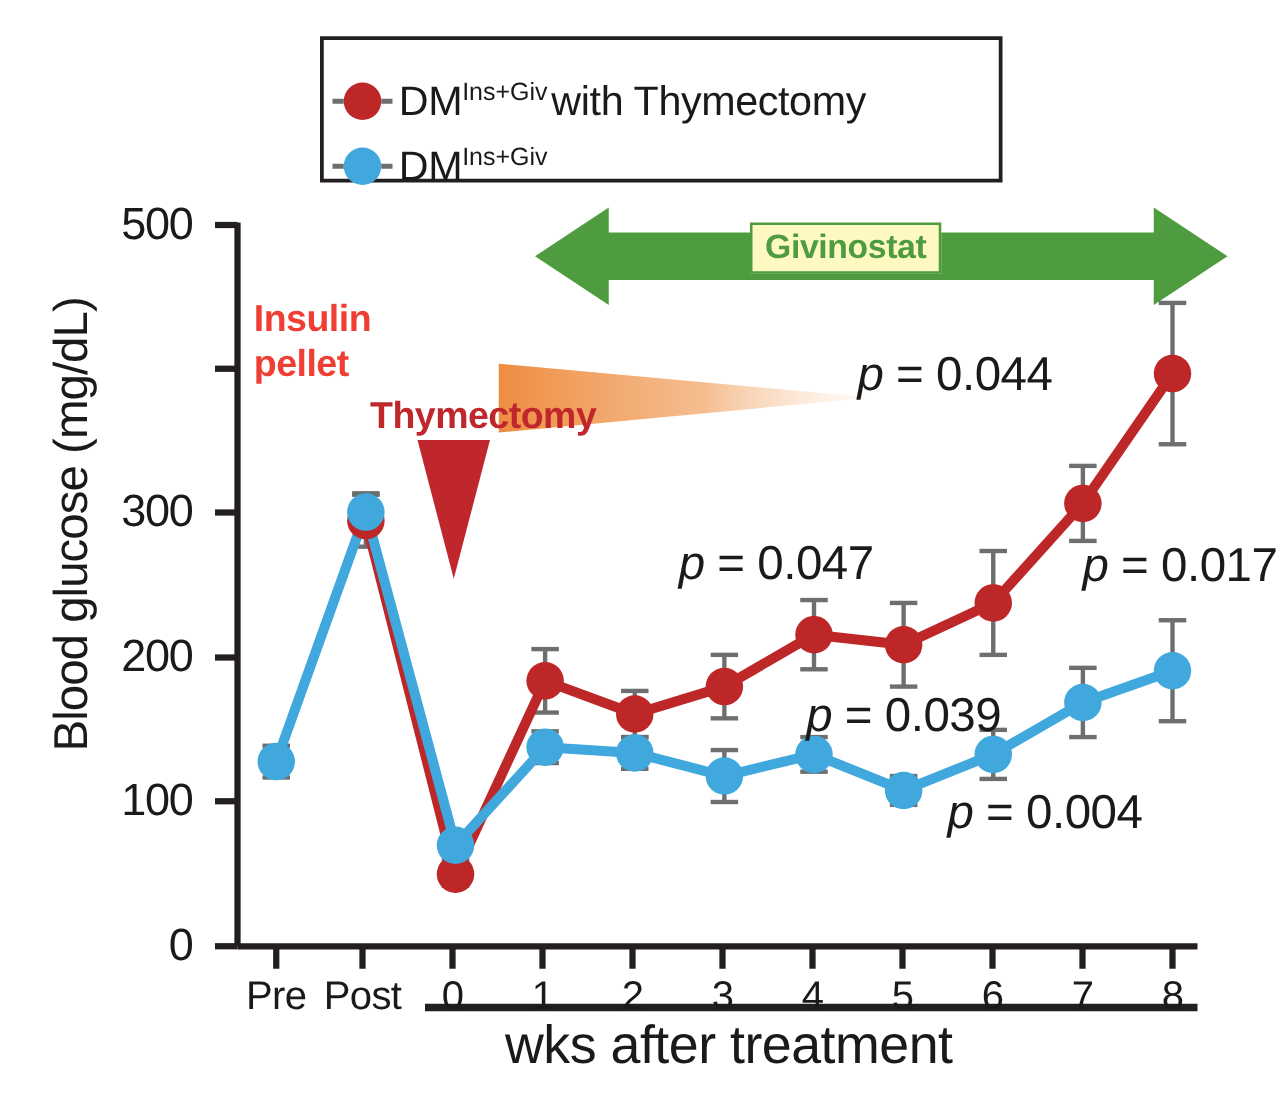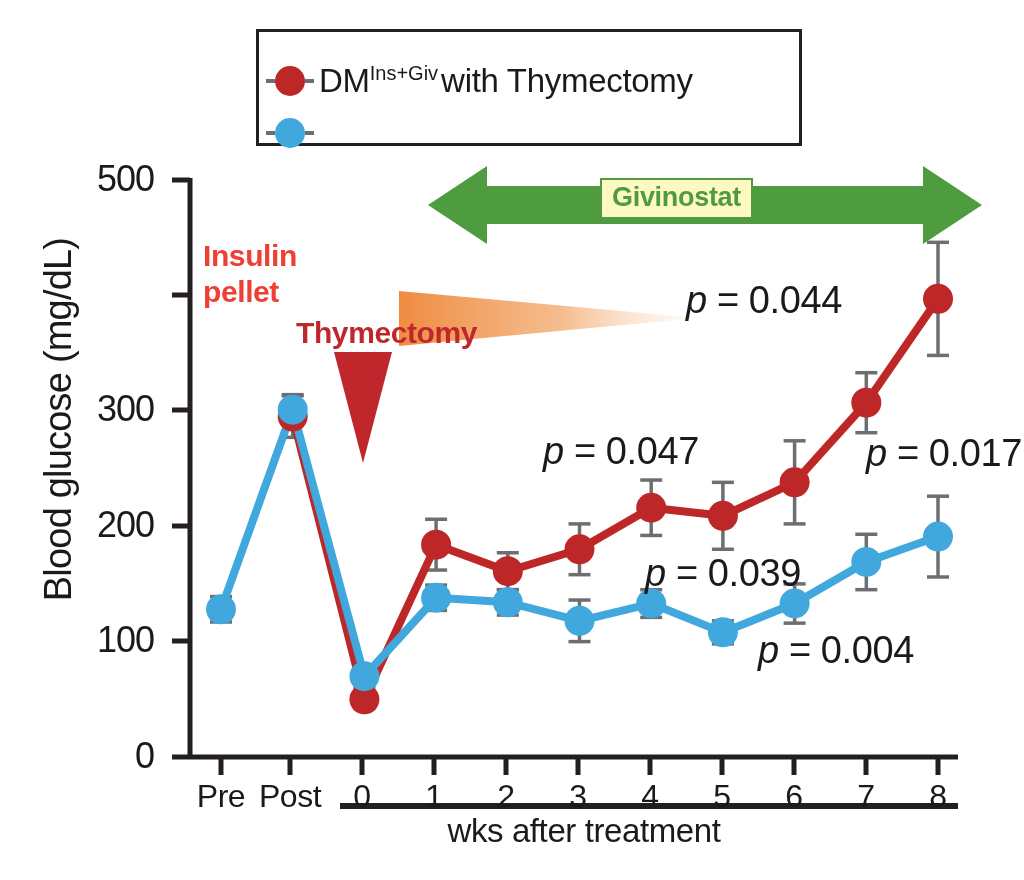--- a/index.html
+++ b/index.html
@@ -30,22 +30,22 @@
   
   .ytick{position:absolute;font-size:36px;text-align:right;width:120px;letter-spacing:-1px;}
   .xtick{position:absolute;font-size:32px;text-align:center;width:80px;letter-spacing:-0.5px;}
 
   .ylabel{
     position:absolute;left:-152px;top:398px;width:420px;
     transform:rotate(-90deg); transform-origin:center center;
     font-size:38px;text-align:center;letter-spacing:-0.8px;white-space:nowrap;
   }
   .xlabel{
-    position:absolute;left:404px;top:812px;width:360px;text-align:center;
-    font-size:33px;letter-spacing:-0.4px;
+    position:absolute;left:404px;top:812px;width:360px;text-align:left;
+    font-size:43px;letter-spacing:-0.4px;
   }
 
   .ann{position:absolute;white-space:nowrap;}
   .ann-insulin{
     left:203px;top:238px;color:#ef3e33;font-size:30px;line-height:36px;
     font-weight:700;letter-spacing:-0.4px;
   }
   .ann-thym{
     left:296px;top:316px;color:#c0272d;font-size:30px;font-weight:700;letter-spacing:-0.4px;
   }
@@ -245,20 +245,23 @@
 
   <div class="legend-box">
     <div class="legend-row">
       <span class="legend-dot" style="background:#be2727"></span>
       <span class="legend-label">
         <span>DM</span><sup>Ins+Giv</sup><span style="margin-left:3px">with Thymectomy</span>
       </span>
     </div>
     <div class="legend-row">
       <span class="legend-dot" style="background:#41a8dd"></span>
+      <span class="legend-label">
+        <span>DM</span><sup>Ins+Giv</sup>
+      </span>
     </div>
   </div>
 
   <div class="ytick" style="left:34px;top:158px;">500</div>
   <div class="ytick" style="left:34px;top:388px;">300</div>
   <div class="ytick" style="left:34px;top:504px;">200</div>
   <div class="ytick" style="left:34px;top:619px;">100</div>
   <div class="ytick" style="left:34px;top:735px;">0</div>
 
   <div class="xtick" style="left:181px;top:778px;">Pre</div>

